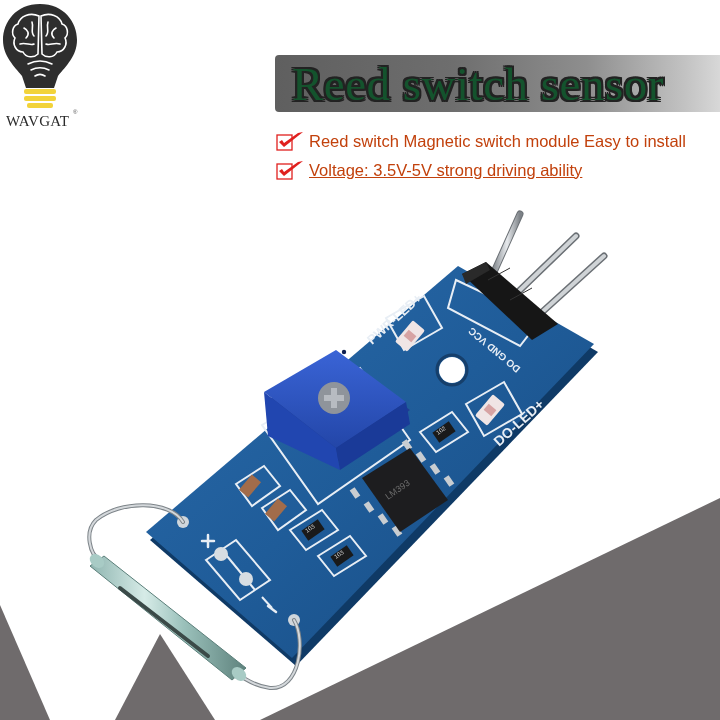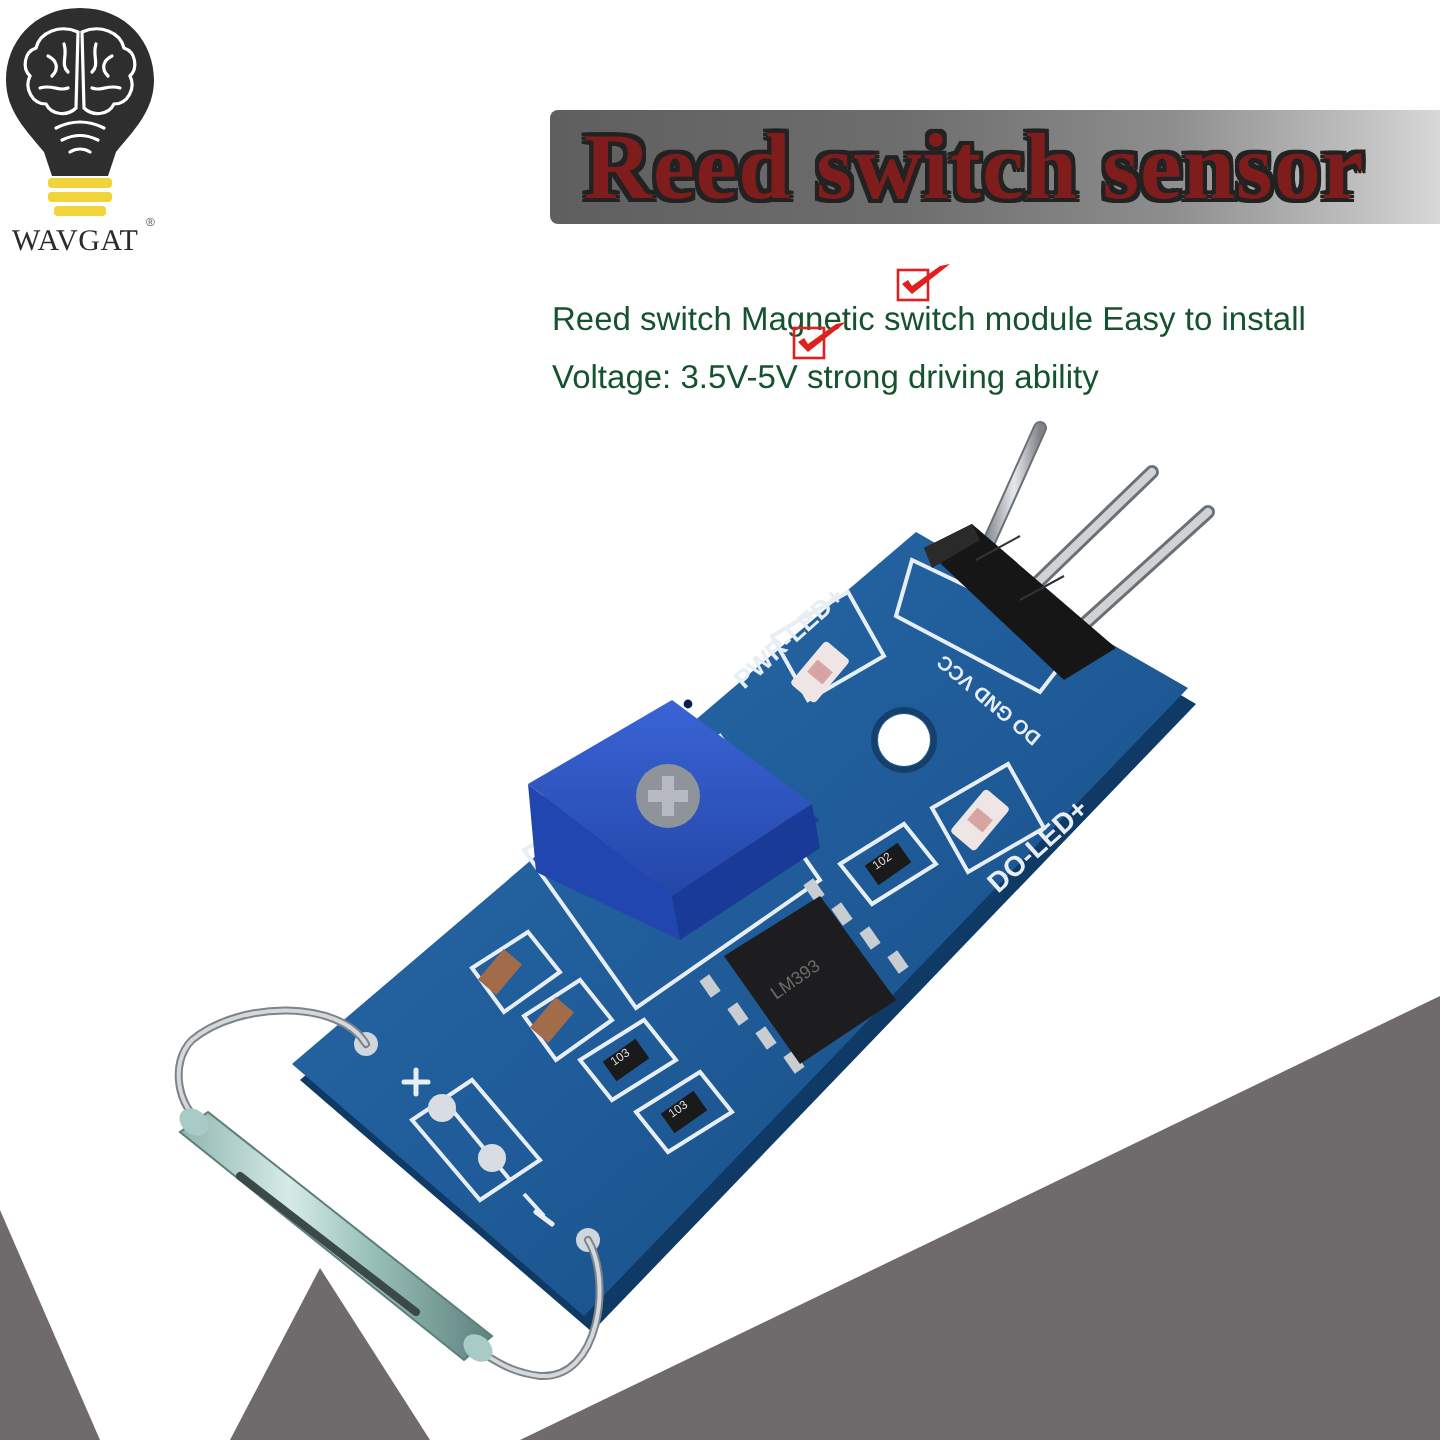--- a/index.html
+++ b/index.html
@@ -20,35 +20,35 @@
   .logo-reg {
     position: absolute; left: 73px; top: 109px; font-size: 6px; color: #555;
   }
   .title-banner {
     position: absolute; left: 275px; top: 55px; width: 445px; height: 57px;
     background: linear-gradient(to right, #5f5f5f 0%, #6e6e6e 40%, #8e8e8e 70%, #c2c2c2 92%, #d8d8d8 100%);
     border-radius: 4px 0 0 4px;
   }
   .title-text {
     position: absolute; left: 292px; top: 56px;
-    font-family: "Liberation Serif", serif; font-weight: bold;
-    font-size: 47px; line-height: 56px; color: #7f1d1d;
+    font-family: "Liberation Serif", serif; font-weight: normal;
+    font-size: 47px; line-height: 56px; color: #14532d;
     letter-spacing: 0.5px;
     text-shadow:
       -2px -2px 0 #222, 2px -2px 0 #222, -2px 2px 0 #222, 2px 2px 0 #222,
       0 2px 0 #222, 0 -2px 0 #222, 2px 0 0 #222, -2px 0 0 #222;
     white-space: nowrap;
   }
   .feature {
     position: absolute; left: 276px; display: flex; align-items: center;
-    font-size: 16.5px; color: #14532d; white-space: nowrap; flex-direction: column;
+    font-size: 16.5px; color: #c2410c; white-space: nowrap;
   }
   .feature .check { width: 30px; height: 20px; margin-right: 3px; }
   .f1 { top: 131px; }
-  .f2 { top: 160px; }
+  .f2 { top: 160px; text-decoration: underline; }
   .product { position: absolute; left: 0; top: 0; width: 720px; height: 720px; }
 </style>
 </head>
 <body>
 
 <svg class="bg-shapes" viewBox="0 0 720 720">
   <polygon points="0,605 0,720 50,720" fill="#6f6b6c"></polygon>
   <polygon points="115,720 160,634 215,720" fill="#6f6b6c"></polygon>
   <polygon points="260,720 720,498 720,720" fill="#6f6b6c"></polygon>
 </svg>

